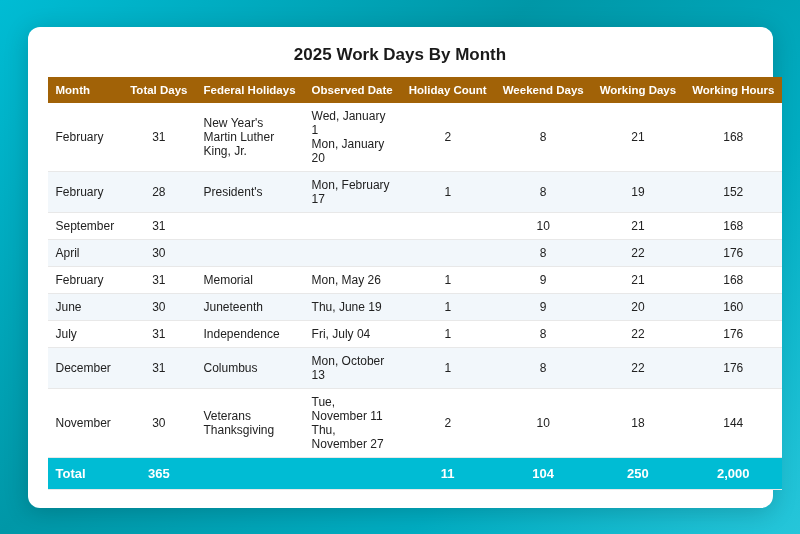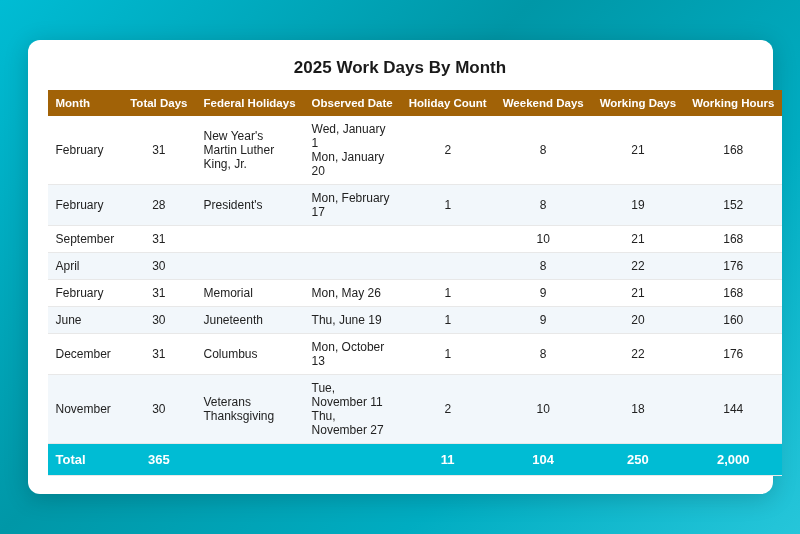--- a/index.html
+++ b/index.html
@@ -166,20 +166,30 @@
           <td>June</td>
           <td class="num">30</td>
           <td>Juneteenth</td>
           <td>Thu, June 19</td>
           <td class="num">1</td>
           <td class="num">9</td>
           <td class="num">20</td>
           <td class="num">160</td>
         </tr>
         <tr>
+          <td>July</td>
+          <td class="num">31</td>
+          <td>Independence</td>
+          <td>Fri, July 04</td>
+          <td class="num">1</td>
+          <td class="num">8</td>
+          <td class="num">22</td>
+          <td class="num">176</td>
+        </tr>
+        <tr>
           <td>December</td>
           <td class="num">31</td>
           <td>Columbus</td>
           <td>Mon, October 13</td>
           <td class="num">1</td>
           <td class="num">8</td>
           <td class="num">22</td>
           <td class="num">176</td>
         </tr>
         <tr>

